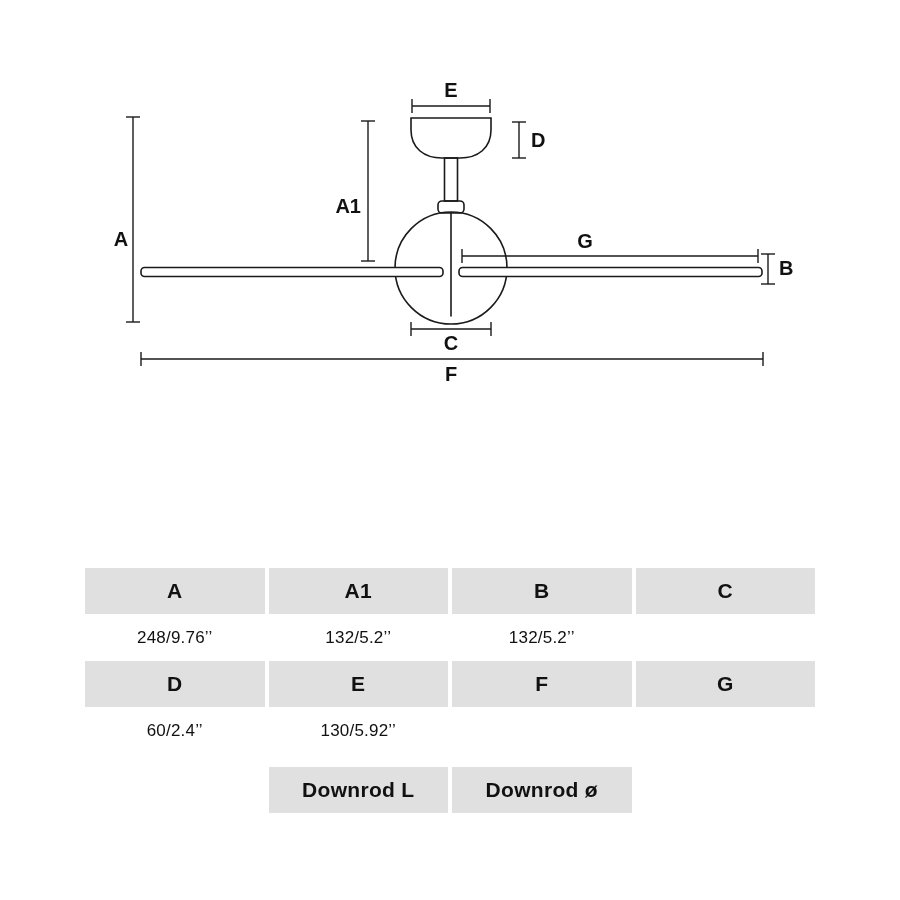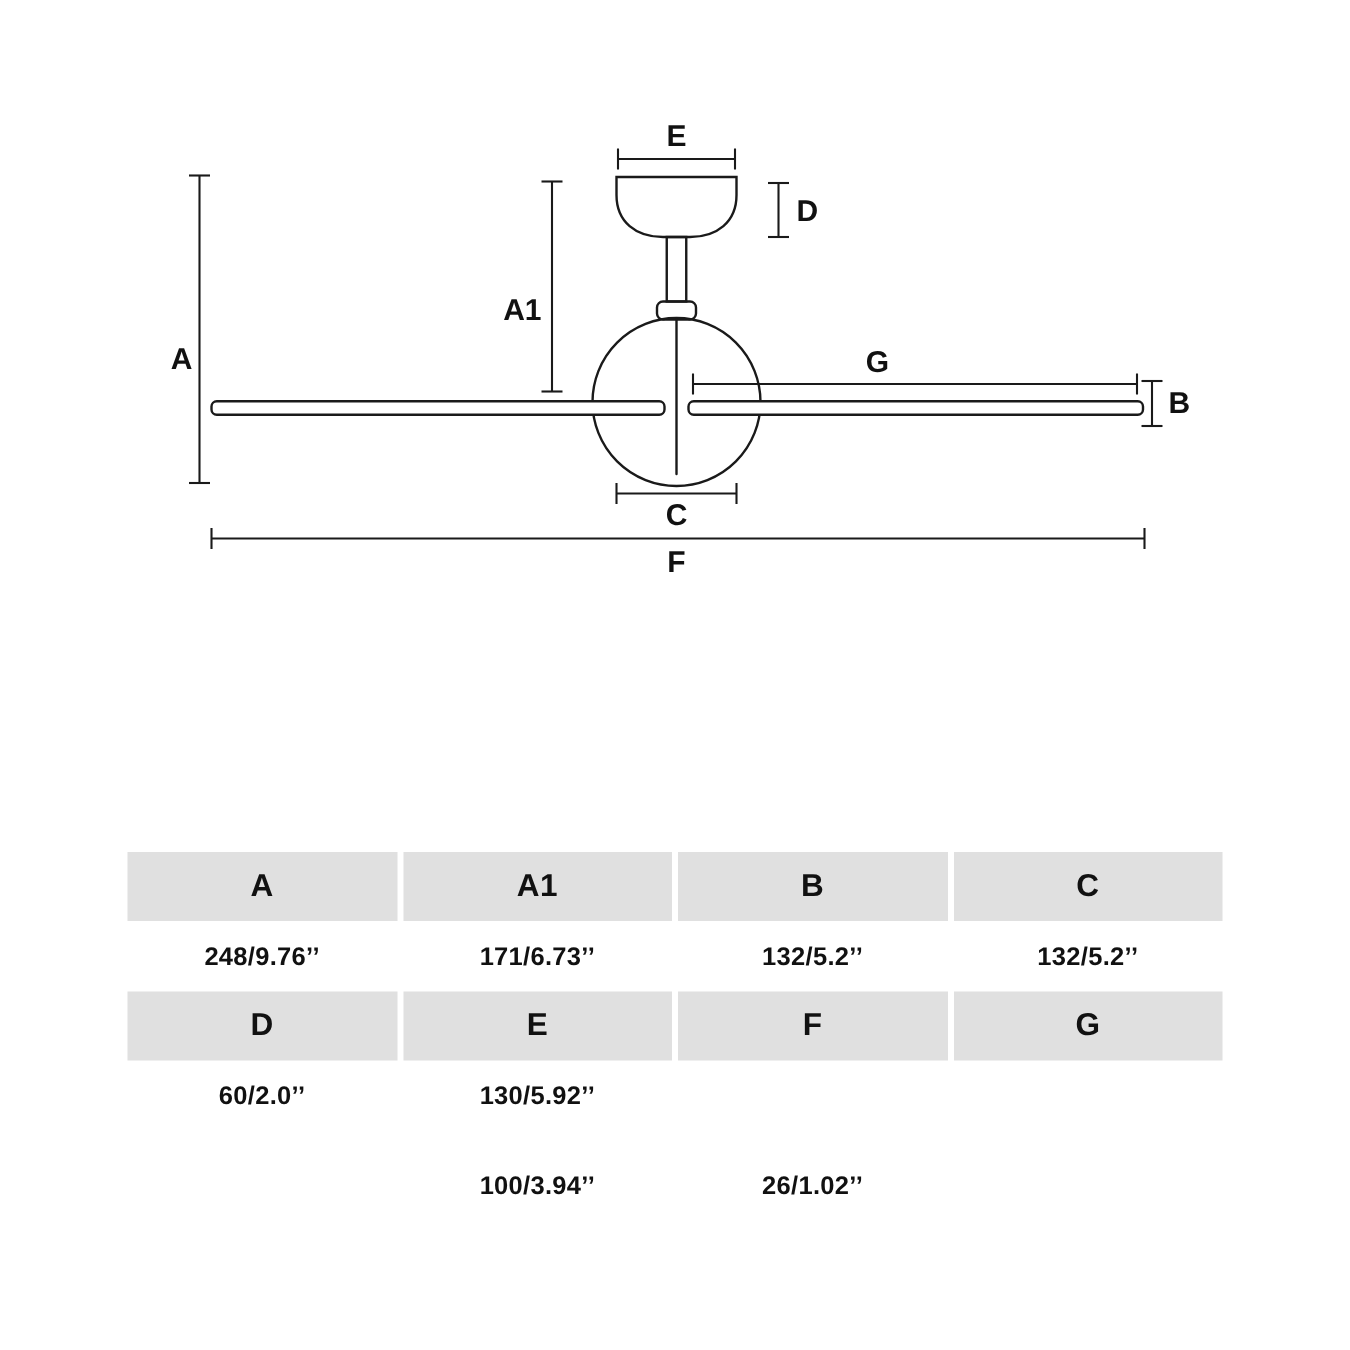--- a/index.html
+++ b/index.html
@@ -39,21 +39,20 @@
     font-weight: bold;
     font-size: 21px;
     letter-spacing: 0.3px;
   }
   .vcell {
     display: flex;
     align-items: center;
     justify-content: center;
     font-size: 17px;
     letter-spacing: 0.2px;
-    font-weight: bold;
   }
   .ecell { background: transparent; }
   .spacer { height: 13px; }
   svg text { font-family: "Liberation Sans", sans-serif; }
 </style>
 </head>
 <body>
 
 <div class="screen">
 
@@ -119,39 +118,38 @@
   <div class="spec-table">
 
     <div class="trow header">
       <div class="hcell">A</div>
       <div class="hcell">A1</div>
       <div class="hcell">B</div>
       <div class="hcell">C</div>
     </div>
     <div class="trow values">
       <div class="vcell">248/9.76’’</div>
-      <div class="vcell">171/6.73’’</div>
       <div class="vcell">132/5.2’’</div>
       <div class="vcell">132/5.2’’</div>
     </div>
 
     <div class="trow header">
       <div class="hcell">D</div>
       <div class="hcell">E</div>
       <div class="hcell">F</div>
       <div class="hcell">G</div>
     </div>
     <div class="trow values">
-      <div class="vcell">60/2.0’’</div>
+      <div class="vcell">60/2.4’’</div>
       <div class="vcell">130/5.92’’</div>
     </div>
 
     <div class="spacer"></div>
 
-    <div class="trow values">
+    <div class="trow header">
       <div class="ecell"></div>
-      <div class="vcell">100/3.94’’</div>
-      <div class="vcell">26/1.02’’</div>
+      <div class="hcell">Downrod L</div>
+      <div class="hcell">Downrod ø</div>
       <div class="ecell"></div>
     </div>
 
   </div>
 </div>
 
 </body></html>

